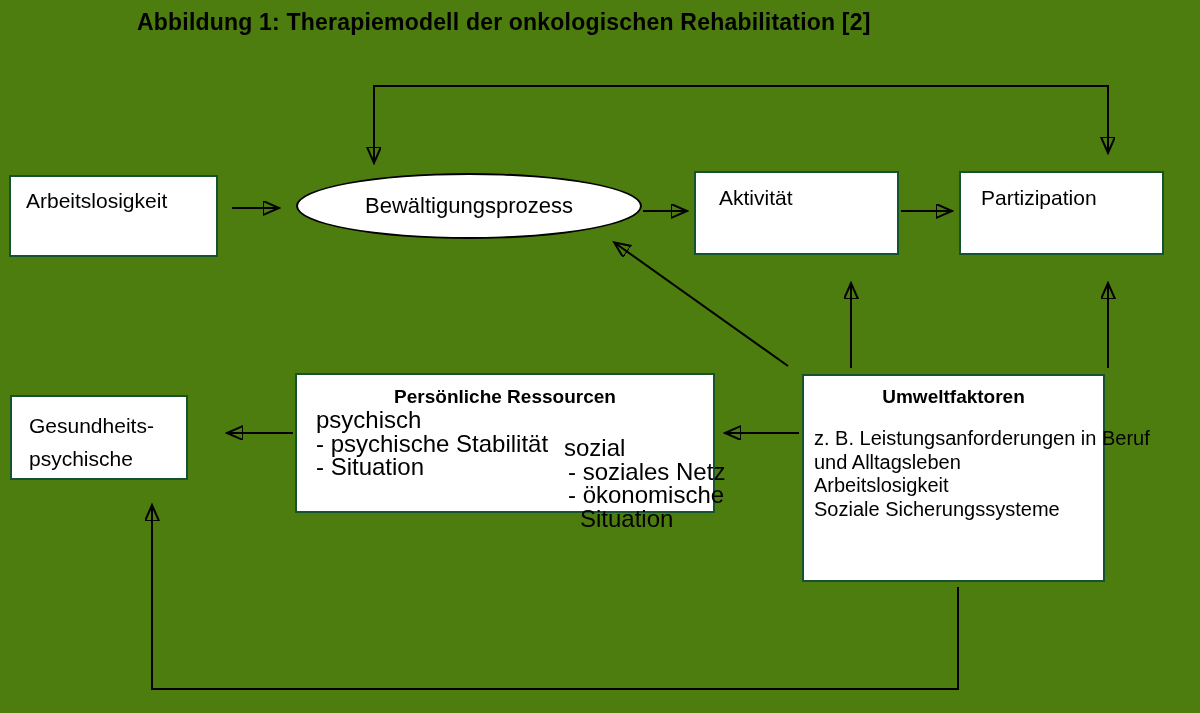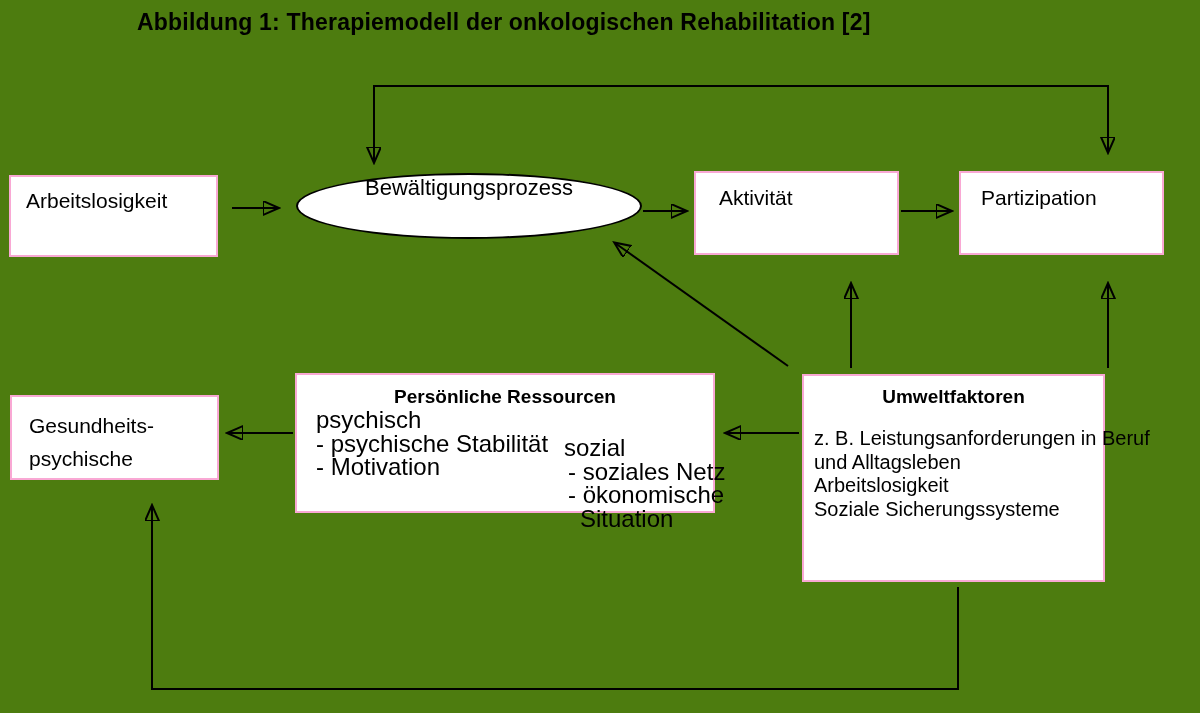--- a/index.html
+++ b/index.html
@@ -20,54 +20,54 @@
     position: absolute;
     left: 137px;
     top: 9px;
     font-size: 23px;
     font-weight: bold;
     letter-spacing: 0.2px;
     white-space: nowrap;
   }
   .node-box {
     position: absolute;
-    border: 2px solid #f9a8d4;
+    border: 2px solid #14532d;
     background: #ffffff;
     box-sizing: border-box;
   }
   .node-label {
     position: absolute;
     font-size: 21px;
     white-space: nowrap;
   }
   #box-krebserkrankung { left: 9px;  top: 175px; width: 209px; height: 82px; }
   #lbl-krebserkrankung { left: 26px; top: 189px; }
 
   #ellipse-bewaeltigungsprozess {
     position: absolute;
     left: 296px; top: 173px; width: 346px; height: 66px;
     border: 2px solid #000000;
     border-radius: 50%;
     box-sizing: border-box;
     background: #ffffff;
     display: flex;
-    align-items: flex-start;
+    align-items: center;
     justify-content: center;
   }
   #ellipse-bewaeltigungsprozess .ellipse-label {
     font-size: 22px;
     white-space: nowrap;
   }
 
   #box-aktivitaet    { left: 694px; top: 171px; width: 205px; height: 84px; }
   #lbl-aktivitaet    { left: 719px; top: 186px; }
   #box-partizipation { left: 959px; top: 171px; width: 205px; height: 84px; }
   #lbl-partizipation { left: 981px; top: 186px; }
 
-  #box-gesundheitsverhalten { left: 10px; top: 395px; width: 209px; height: 85px; }
+  #box-gesundheitsverhalten { left: 10px; top: 395px; width: 178px; height: 85px; }
   .two-line-label {
     position: absolute;
     left: 27px; top: 407px;
     font-size: 21px;
     line-height: 33px;
     white-space: nowrap;
   }
 
   #box-ressourcen { left: 295px; top: 373px; width: 420px; height: 140px; }
   .box-heading {
@@ -169,21 +169,21 @@
       <div>Gesundheits-</div>
       <div>psychische</div>
     </div>
   </div>
 
   <div class="node-box" id="box-ressourcen">
     <div class="box-heading">Persönliche Ressourcen</div>
     <div class="res-col" id="res-col-left">
       <div class="res-heading">psychisch</div>
       <div class="res-item" style="padding-left:0;">- psychische Stabilität</div>
-      <div class="res-item" style="padding-left:0;">- Motivation</div>
+      <div class="res-item" style="padding-left:0;">- Situation</div>
     </div>
     <div class="res-col" id="res-col-right">
       <div class="res-heading">sozial</div>
       <div class="res-item">- soziales Netz</div>
       <div class="res-item">- ökonomische</div>
       <div class="res-item res-item-wrap">Situation</div>
     </div>
   </div>
 
   <div class="node-box" id="box-umweltfaktoren">

